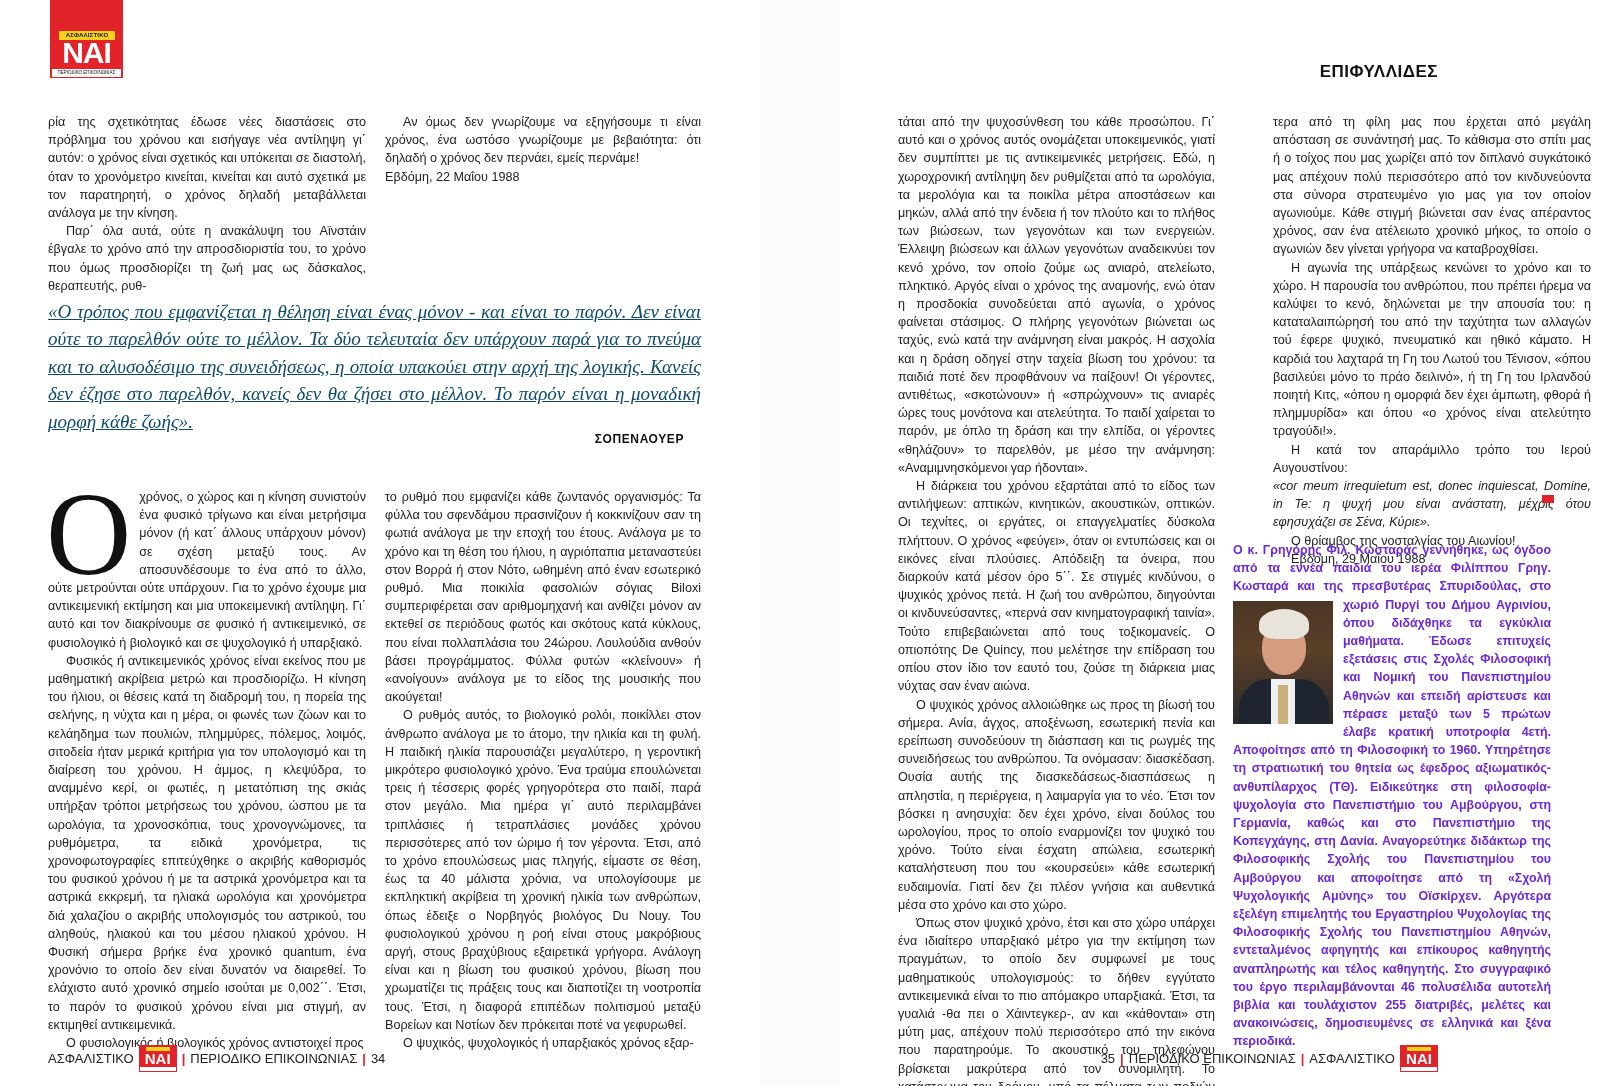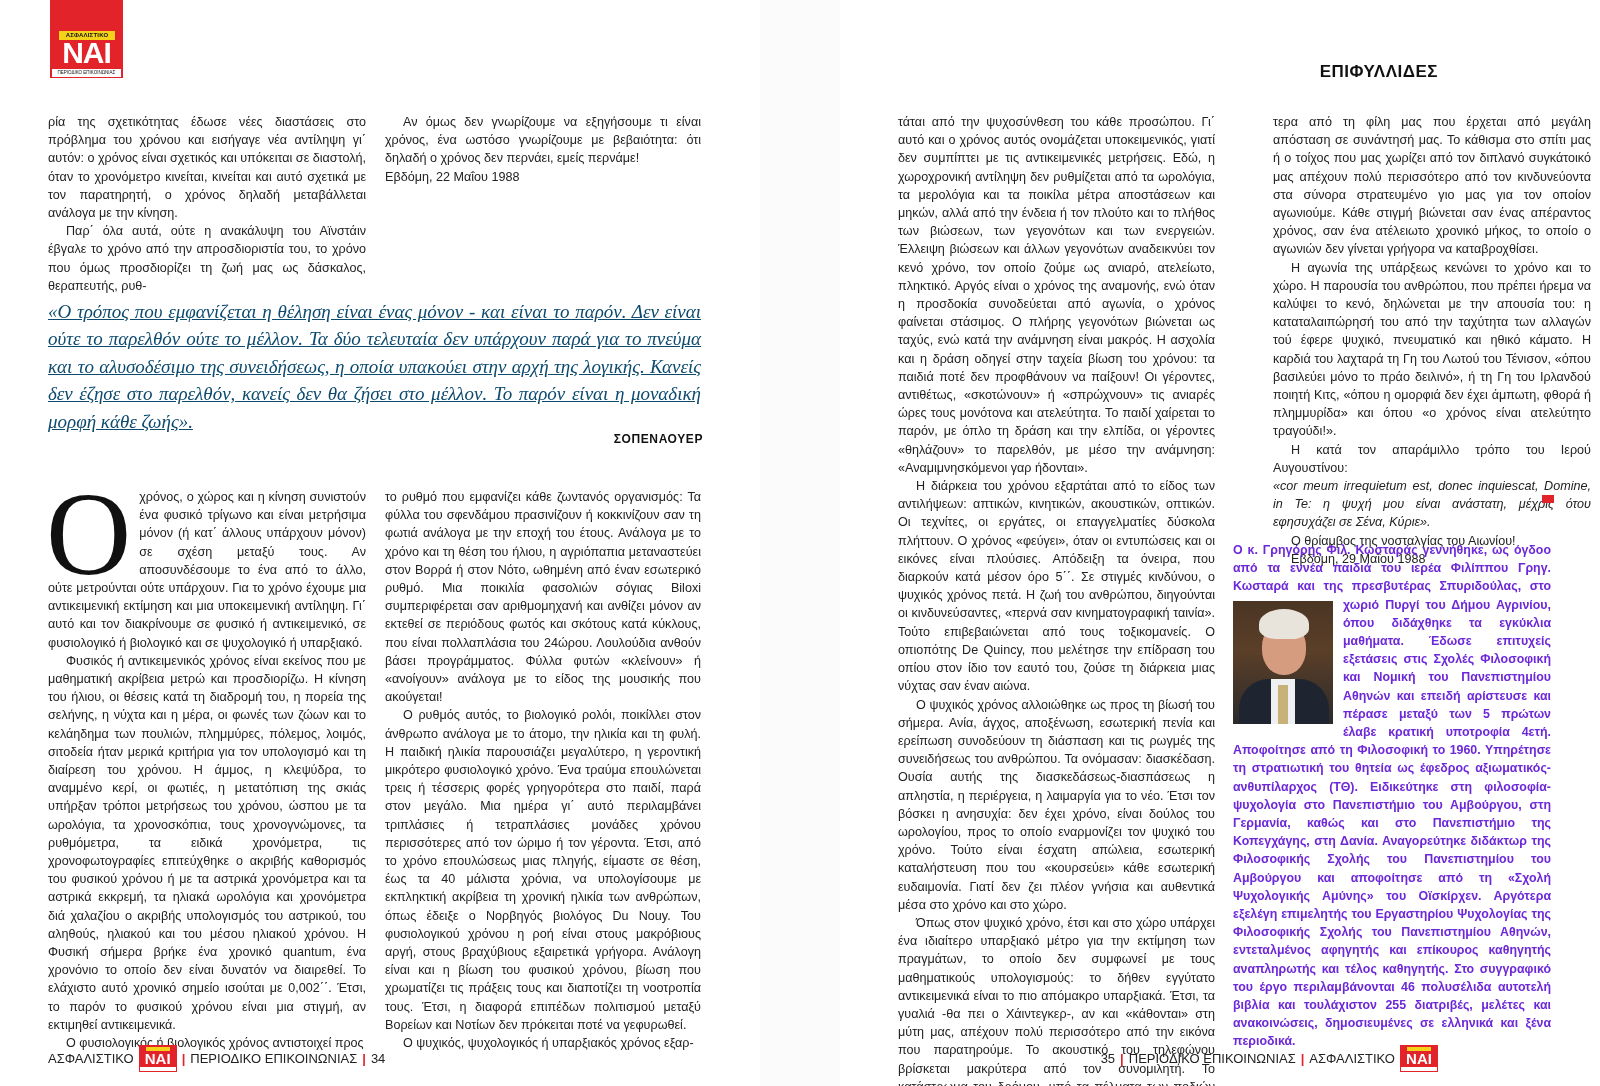--- a/index.html
+++ b/index.html
@@ -39,21 +39,21 @@
   .col p.indent { text-indent: 18px; }
   .col p.right { }
   .col .it { font-style: italic; }
 
   .quote {
     position: absolute; left: 48px; top: 298px; width: 653px;
     font-family: "Liberation Serif", serif; font-style: italic; font-size: 19px; line-height: 27.4px;
     text-align: justify; color: #0c4a6e; text-decoration: underline;
   }
   .quote-author {
-    position: absolute; right: 57px; top: 432px; font-size: 12px; font-weight: bold; letter-spacing: 0.6px; color: #111;
+    position: absolute; right: 76px; top: 432px; font-size: 12px; font-weight: bold; letter-spacing: 0.6px; color: #111;
   }
 
   .dropcap {
     float: left; font-family: "Liberation Serif", serif; font-size: 118px; line-height: 86px;
     margin: 4px 8px 0 -2px; height: 86px; color: #111;
   }
 
   .bio {
     position: absolute; left: 1233px; top: 541px; width: 318px; font-size: 12.4px; line-height: 18.2px;
     font-weight: bold; text-align: justify; color: #6d28d9;

